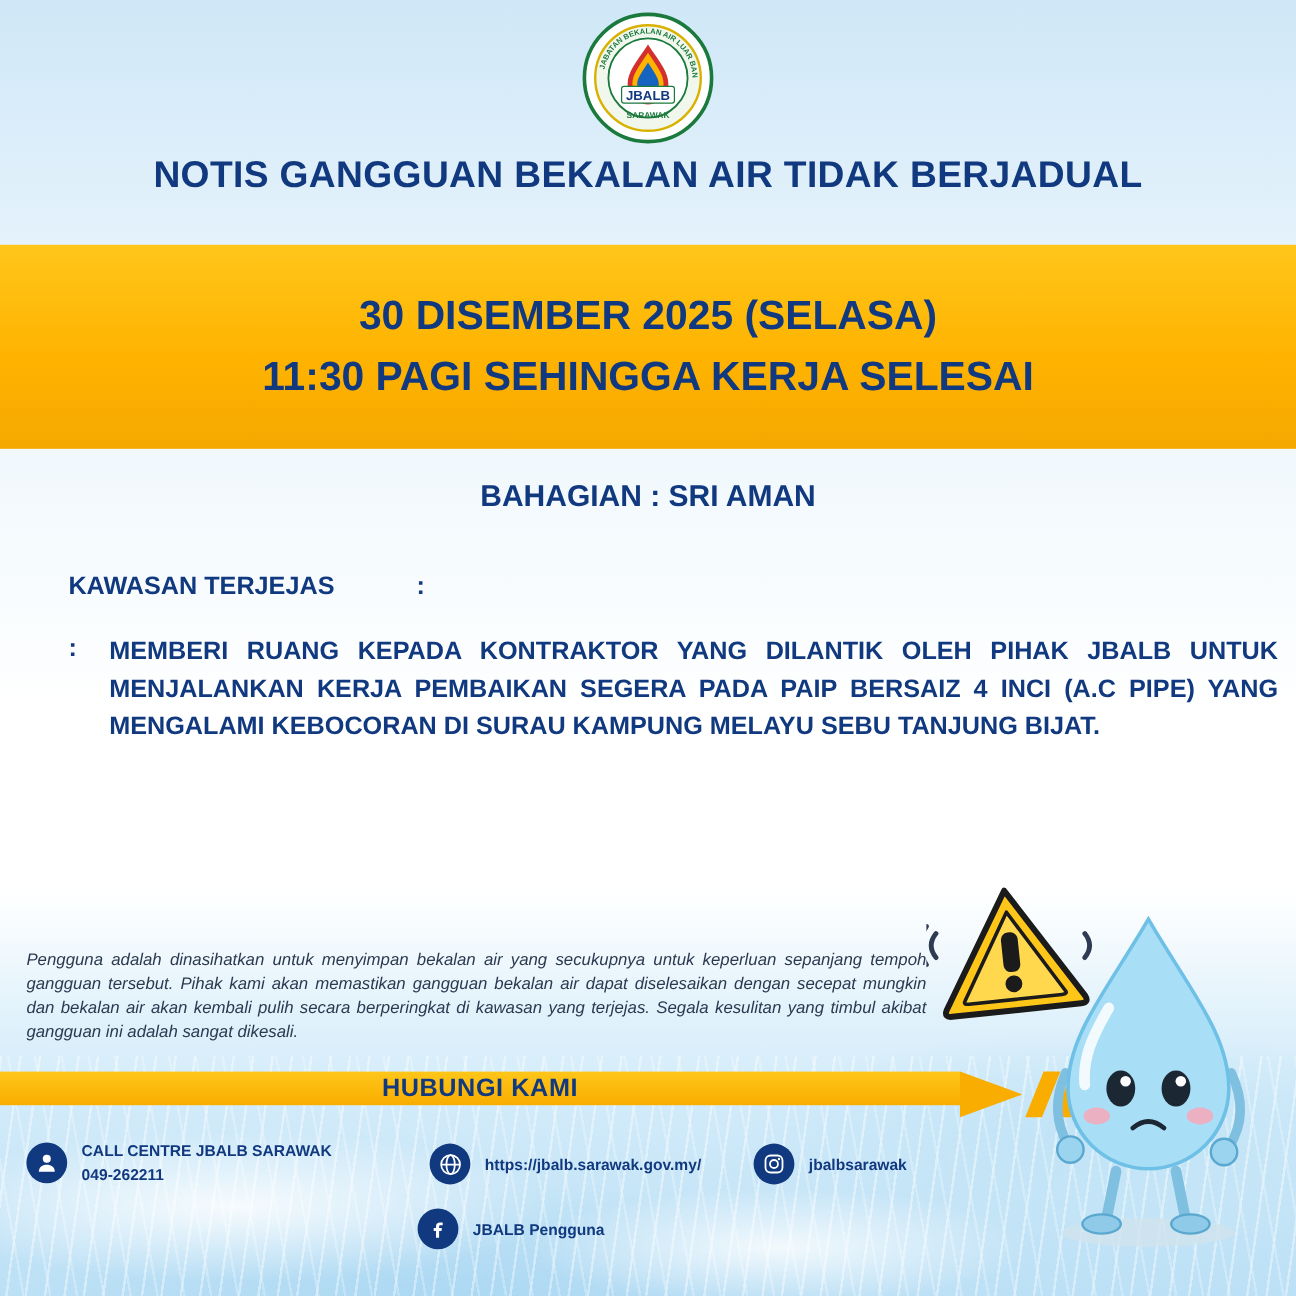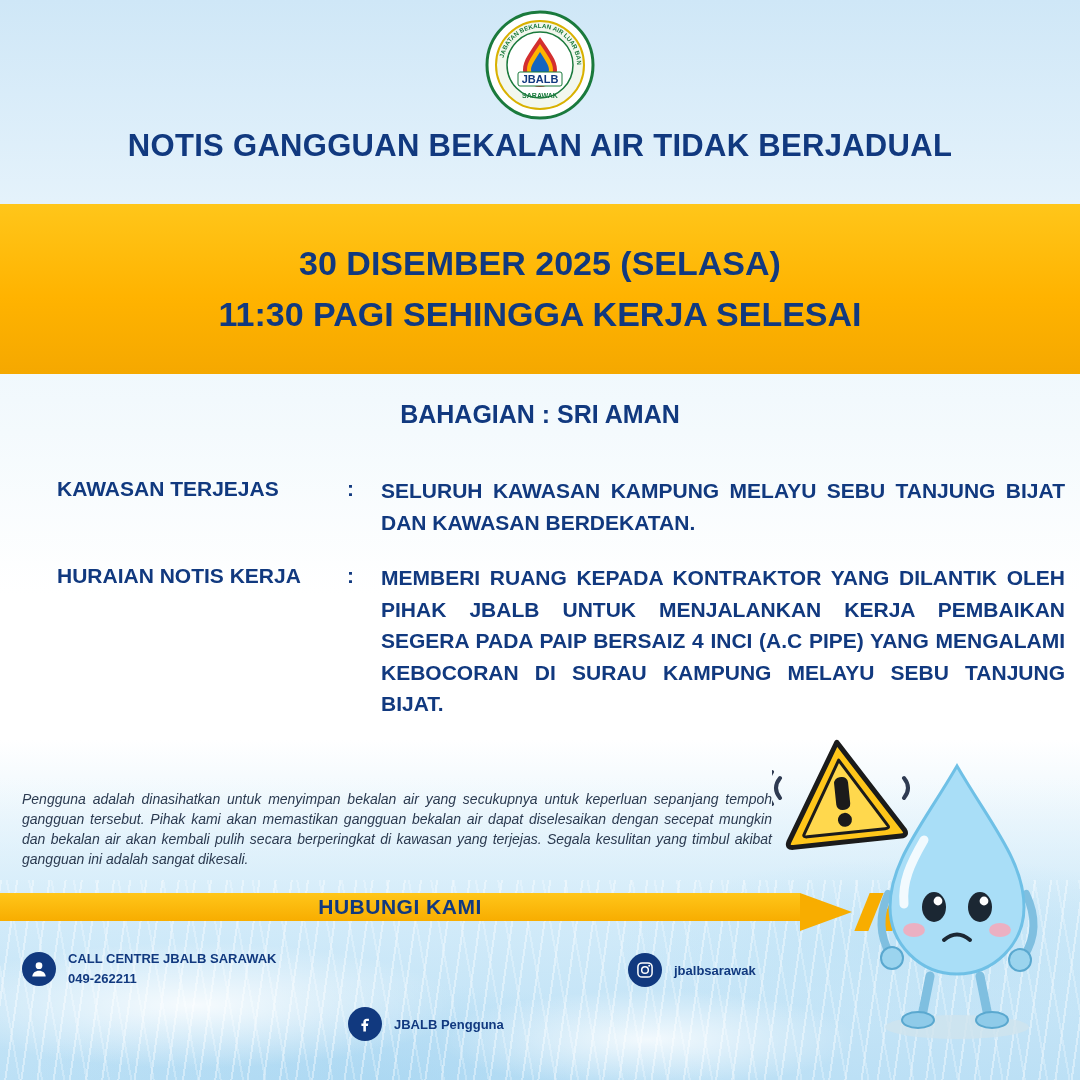--- a/index.html
+++ b/index.html
@@ -300,25 +300,23 @@
 
   <div class="region-row">
     <div class="region-item">BAHAGIAN : SRI AMAN</div>
   </div>
 
   <div class="details">
 
     <div class="detail-row">
       <div class="detail-label">KAWASAN TERJEJAS</div>
       <div class="detail-colon">:</div>
-      <div class="detail-value">SELURUH KAWASAN KAMPUNG MELAYU SEBU TANJUNG BIJAT DAN KAWASAN BERDEKATAN.</div>
     </div>
 
     <div class="detail-row">
-      <div class="detail-label">HURAIAN NOTIS KERJA</div>
       <div class="detail-colon">:</div>
       <div class="detail-value">MEMBERI RUANG KEPADA KONTRAKTOR YANG DILANTIK OLEH PIHAK JBALB UNTUK MENJALANKAN KERJA PEMBAIKAN SEGERA PADA PAIP BERSAIZ 4 INCI (A.C PIPE) YANG MENGALAMI KEBOCORAN DI SURAU KAMPUNG MELAYU SEBU TANJUNG BIJAT.</div>
     </div>
 
   </div>
 
   <div class="advisory">Pengguna adalah dinasihatkan untuk menyimpan bekalan air yang secukupnya untuk keperluan sepanjang tempoh gangguan tersebut. Pihak kami akan memastikan gangguan bekalan air dapat diselesaikan dengan secepat mungkin dan bekalan air akan kembali pulih secara berperingkat di kawasan yang terjejas. Segala kesulitan yang timbul akibat gangguan ini adalah sangat dikesali.</div>
 
   <div class="contact-banner">
     <div class="contact-banner-text">HUBUNGI KAMI</div>
@@ -334,20 +332,30 @@
           <circle cx="12" cy="8" r="4"></circle>
           <path d="M4 21c0-4.4 3.6-7 8-7s8 2.6 8 7z"></path>
         </svg>
       </span>
       <span class="c-text-lines">
         <span style="display:block">CALL CENTRE JBALB SARAWAK</span>
         <span style="display:block">049-262211</span>
       </span>
     </div>
 
+    <div class="contact-item ci-web">
+      <span class="c-icon">
+        <svg width="21" height="21" viewBox="0 0 24 24" fill="none" stroke="#ffffff" stroke-width="1.7">
+          <circle cx="12" cy="12" r="9"></circle>
+          <ellipse cx="12" cy="12" rx="4" ry="9"></ellipse>
+          <line x1="3" y1="12" x2="21" y2="12"></line>
+        </svg>
+      </span>
+      <span>https://jbalb.sarawak.gov.my/</span>
+    </div>
 
     <div class="contact-item ci-ig">
       <span class="c-icon">
         <svg width="20" height="20" viewBox="0 0 24 24" fill="none" stroke="#ffffff" stroke-width="1.8">
           <rect x="3.5" y="3.5" width="17" height="17" rx="5"></rect>
           <circle cx="12" cy="12" r="4"></circle>
           <circle cx="17" cy="7" r="1.2" fill="#ffffff" stroke="none"></circle>
         </svg>
       </span>
       <span>jbalbsarawak</span>

